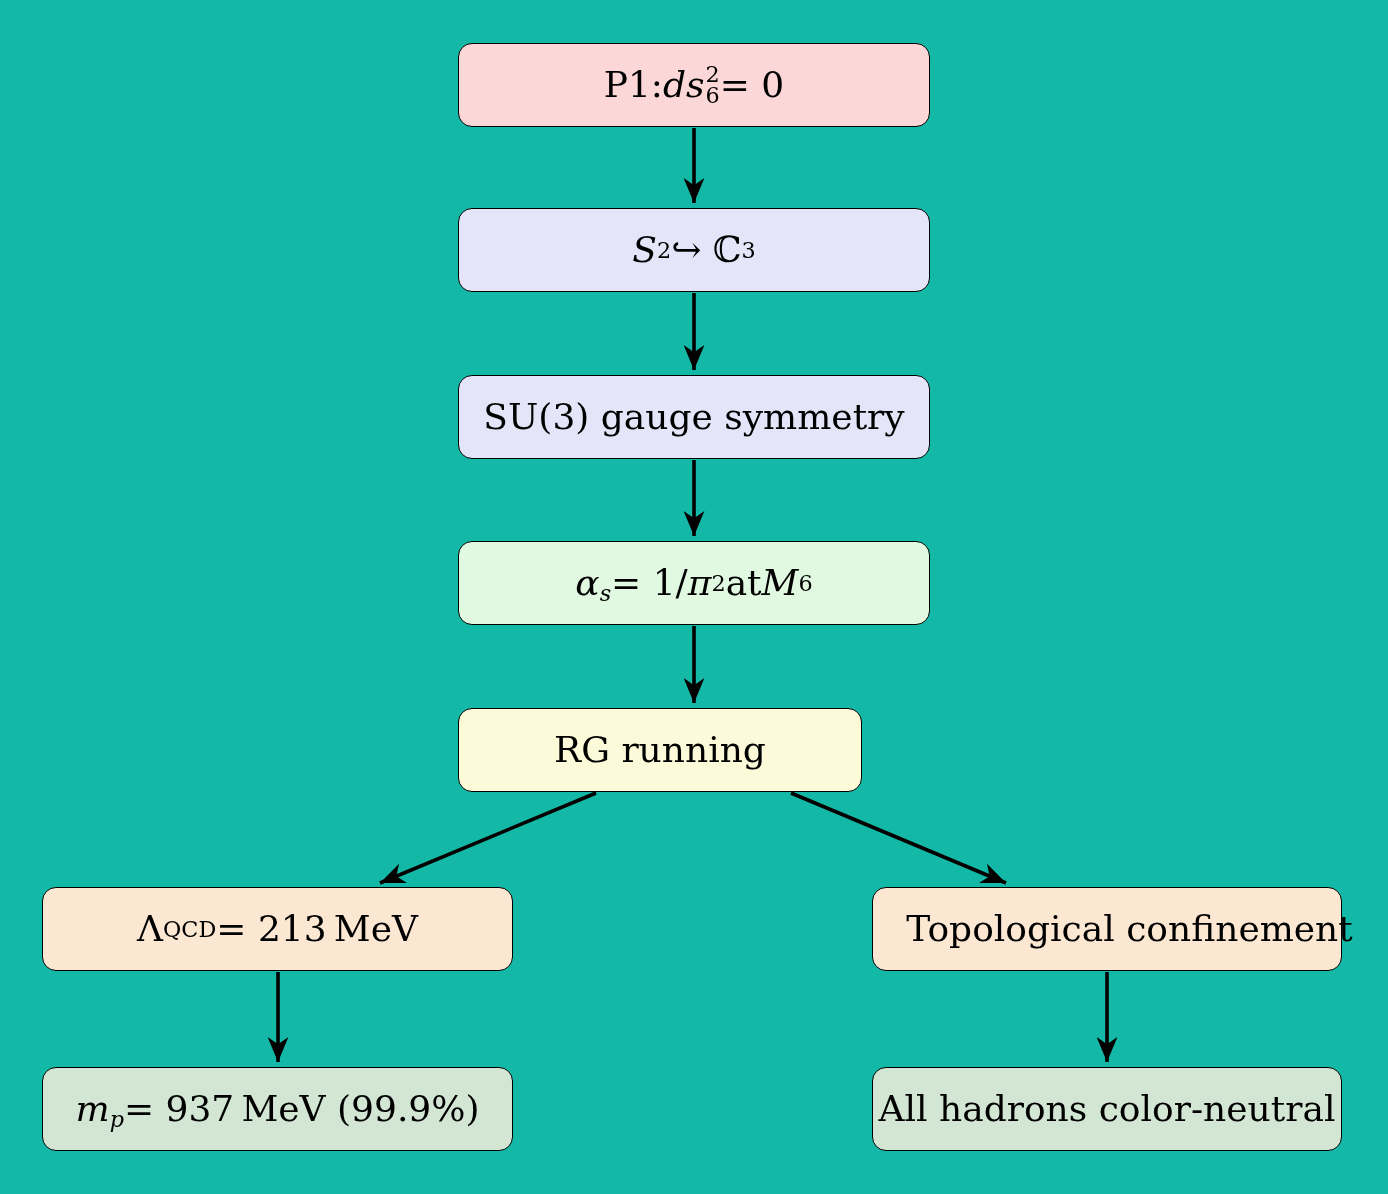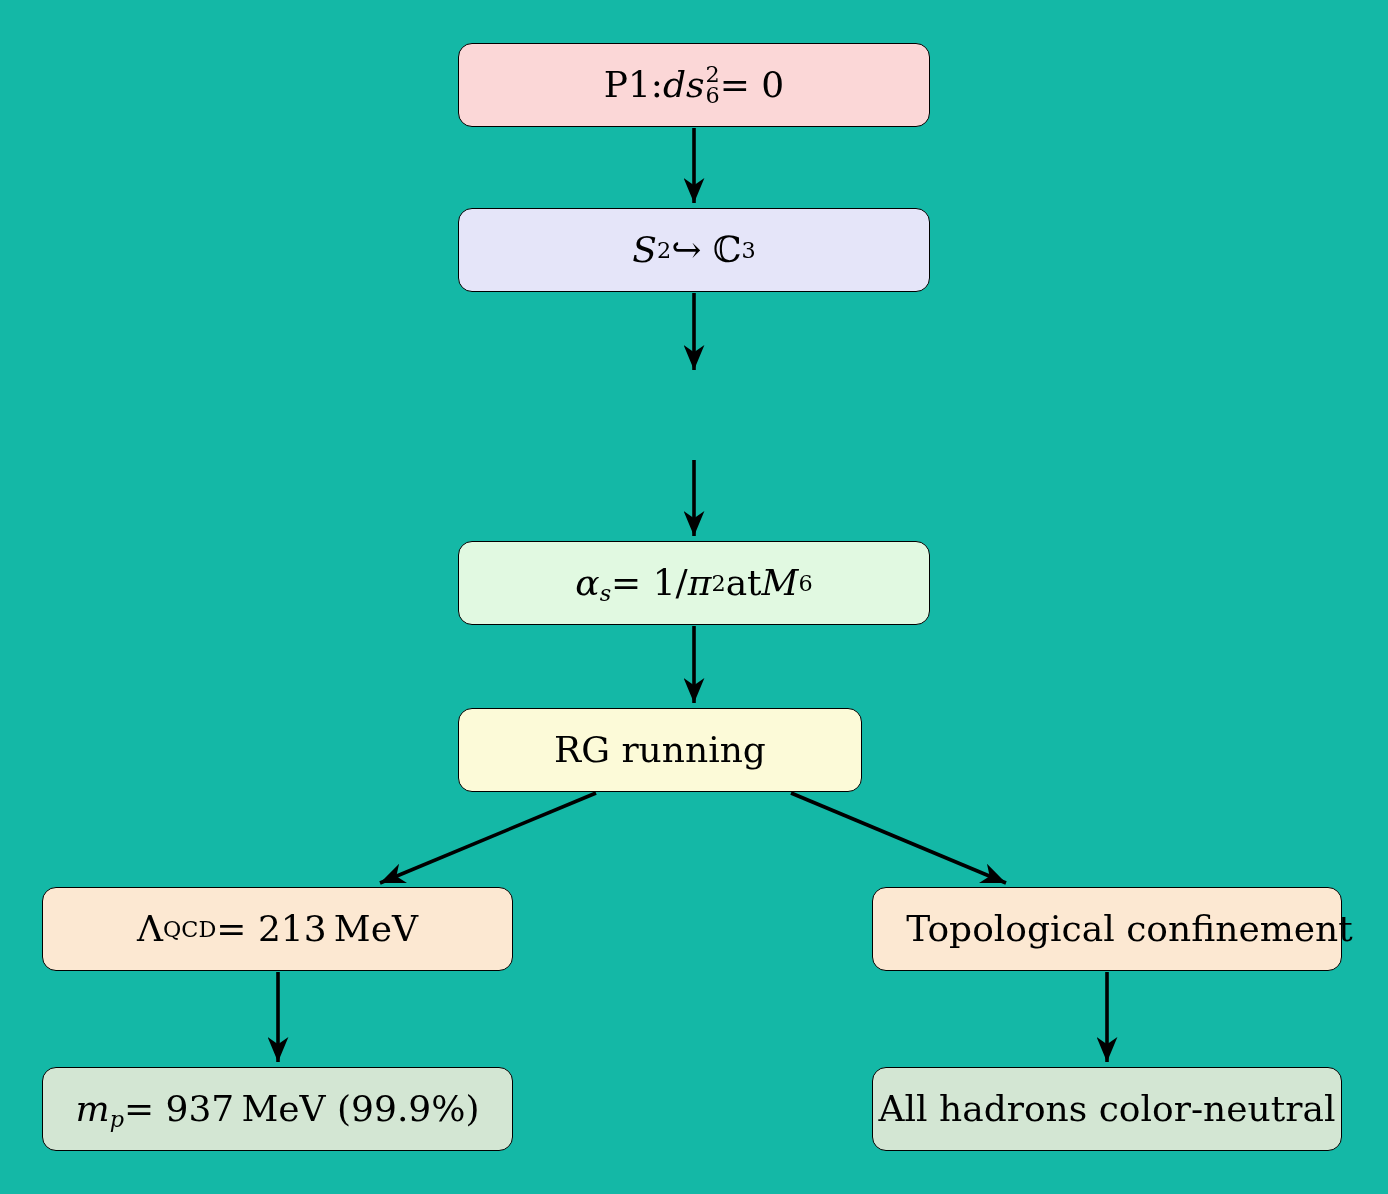--- a/index.html
+++ b/index.html
@@ -62,20 +62,21 @@
     <line x1="1107" y1="972" x2="1107" y2="1062" stroke="#000" stroke-width="3.6" marker-end="url(#ah)"></line>
   </svg>
 
   <div class="node" style="left: 458px; top: 43px; width: 472px; background-color: rgb(251, 215, 215);">P1: <i>ds</i><span class="ss">
         <span>2</span>
         <span>6</span>
       </span> = 0</div>
 
   <div class="node" style="left: 458px; top: 208px; width: 472px; background-color: rgb(229, 229, 249);"><i>S</i><sup>2</sup> ↪ ℂ<sup>3</sup></div>
 
+  <div class="node" style="left: 458px; top: 375px; width: 472px; background-color: rgb(229, 229, 249);">SU(3) gauge symmetry</div>
 
   <div class="node" style="left: 458px; top: 541px; width: 472px; background-color: rgb(225, 249, 225);"><i>α<sub>s</sub></i> = 1/<i>π</i><sup>2</sup> at <i>M</i><sub>6</sub></div>
 
   <div class="node" style="left: 458px; top: 708px; width: 404px; background-color: rgb(252, 250, 216);">RG running</div>
 
   <div class="node" style="left: 42px; top: 887px; width: 471px; background-color: rgb(252, 232, 210);">Λ<sub>QCD</sub> = 213 MeV</div>
 
   <div class="node" style="left: 872px; top: 887px; width: 470px; background-color: rgb(252, 232, 210); padding-left: 45px;">Topological confinement</div>
 
   <div class="node" style="left: 42px; top: 1067px; width: 471px; background-color: rgb(211, 230, 211);"><i>m<sub>p</sub></i> = 937 MeV (99.9%)</div>

